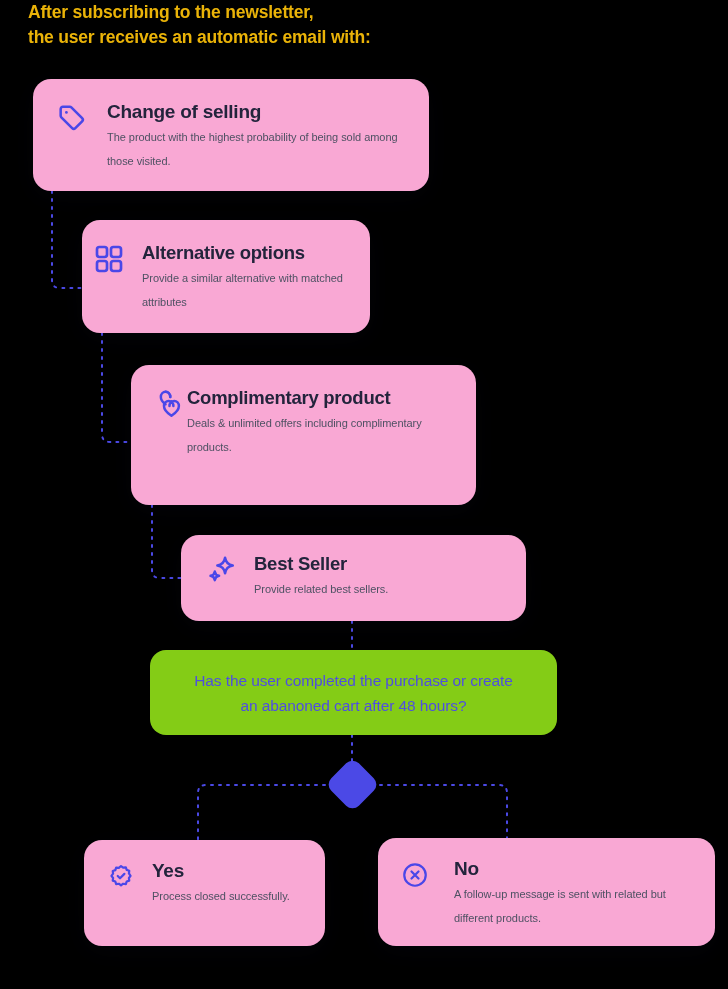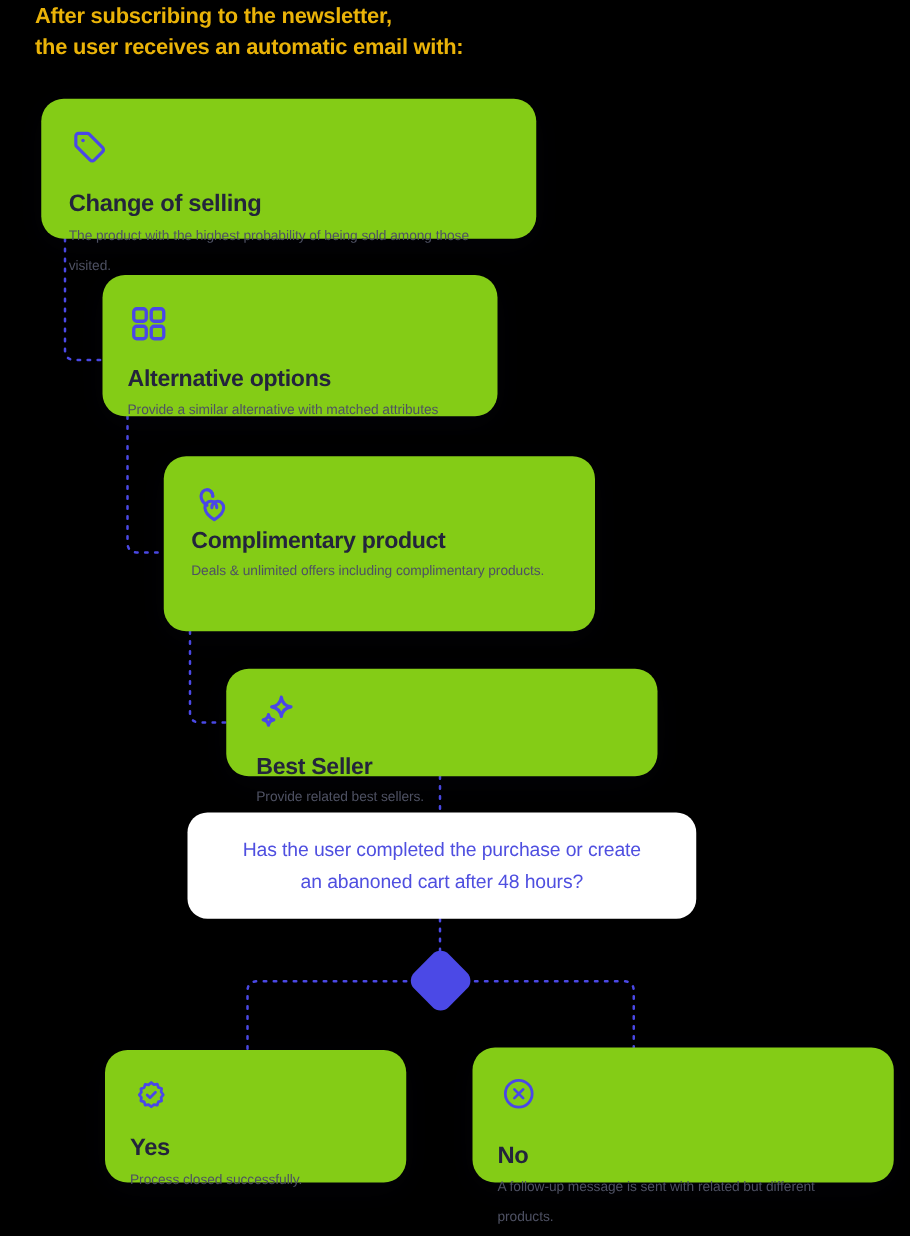--- a/index.html
+++ b/index.html
@@ -42,27 +42,27 @@
     position: absolute;
     left: 0; top: 0;
     width: 728px;
     height: 989px;
     pointer-events: none;
   }
 
   
   .card {
     position: absolute;
-    background: #84cc16;
+    background: #f9a8d4;
     border-radius: 18px;
     box-sizing: border-box;
     box-shadow: 0 6px 26px rgba(30, 30, 80, 0.10),
                 0 1px 3px rgba(30, 30, 80, 0.06);
     display: flex;
-    flex-direction: column;
+    flex-direction: row;
     align-items: flex-start;
   }
   .card-icon {
     flex: 0 0 auto;
     width: 34px;
     height: 34px;
     display: flex;
     align-items: center;
     justify-content: center;
     color: #4a47e8;
@@ -88,22 +88,22 @@
 
   
   #card-change-of-selling {
     left: 33px; top: 79px; width: 396px; height: 112px;
     padding: 22px 22px 22px 22px;
     gap: 18px;
   }
   #card-change-of-selling .card-title { font-size: 19px; }
 
   #card-alternative-options {
-    left: 82px; top: 220px; width: 316px; height: 113px;
-    padding: 22px 18px 22px 20px;
+    left: 82px; top: 220px; width: 288px; height: 113px;
+    padding: 22px 18px 22px 10px;
     gap: 16px;
   }
   #card-alternative-options .card-title { font-size: 18.5px; }
 
   #card-complimentary-product {
     left: 131px; top: 365px; width: 345px; height: 140px;
     padding: 22px 18px 22px 22px;
   }
   #card-complimentary-product .card-title { font-size: 18.5px; }
 
@@ -128,21 +128,21 @@
   }
   #card-no .card-title { font-size: 19px; }
 
   
   #decision-box {
     position: absolute;
     left: 150px;
     top: 650px;
     width: 407px;
     height: 85px;
-    background: #ffffff;
+    background: #84cc16;
     border-radius: 16px;
     display: flex;
     align-items: center;
     justify-content: center;
     text-align: center;
     box-sizing: border-box;
     padding: 0 22px;
   }
   #decision-box .q-text {
     color: #4f4fe0;

